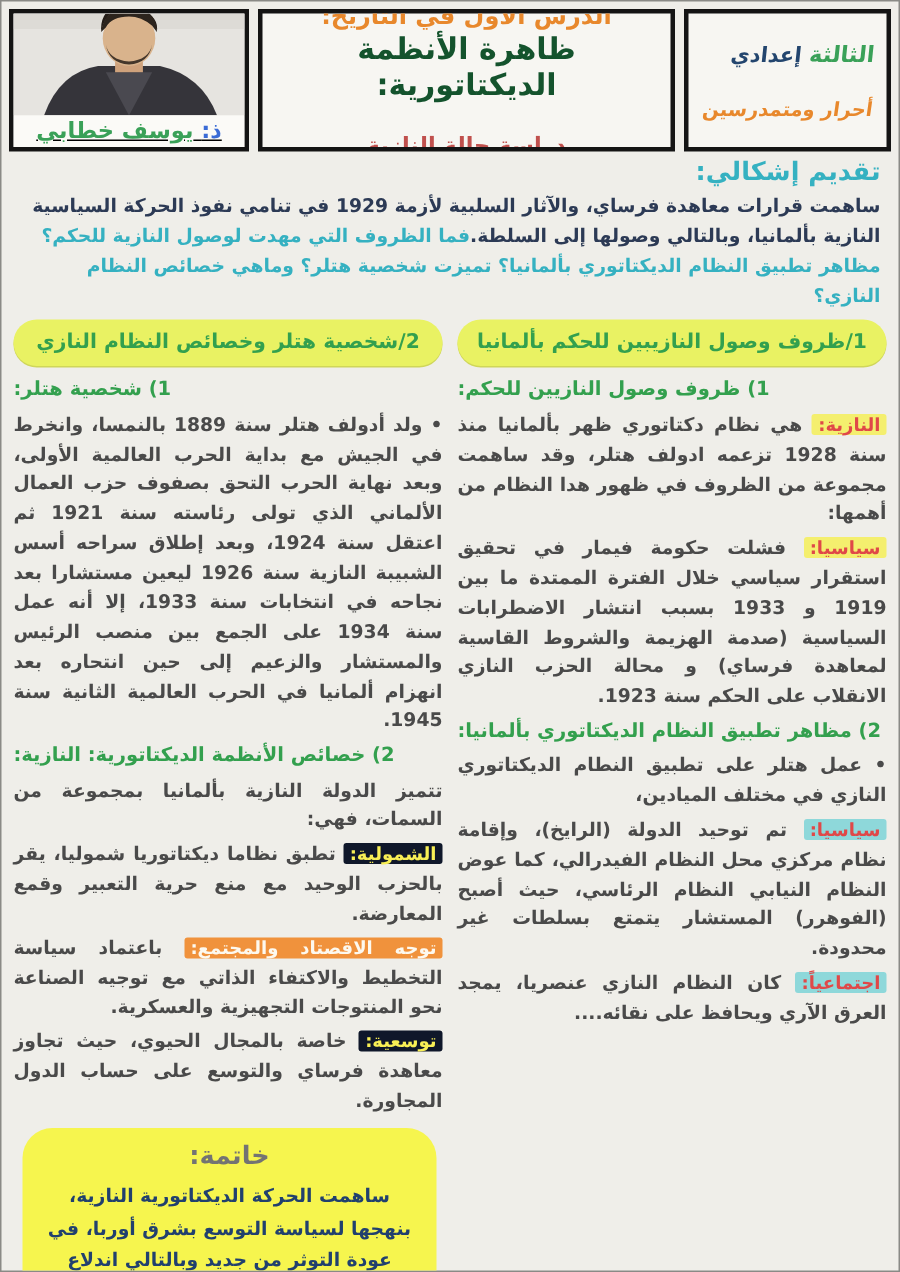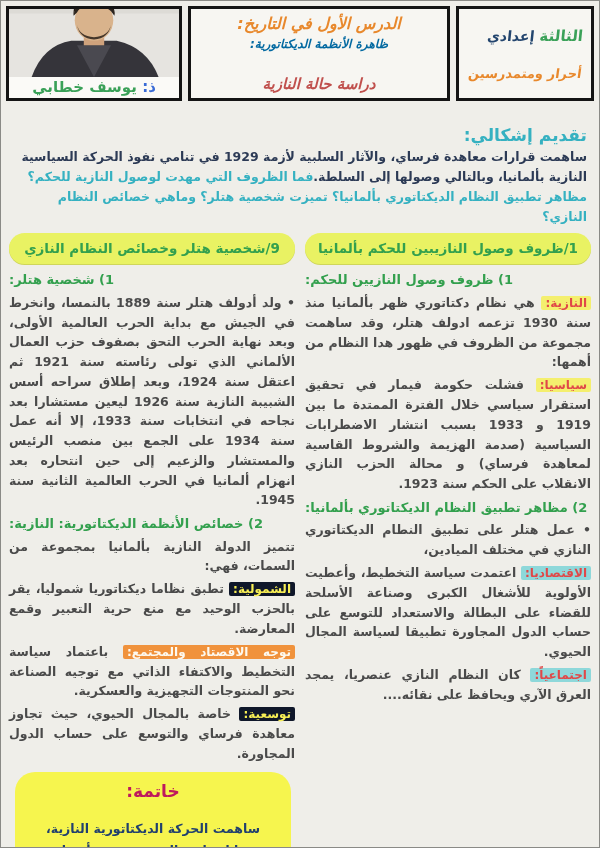--- a/index.html
+++ b/index.html
@@ -11,32 +11,32 @@
     border:1px solid #8a8a86;
   }
   
   .header { display:flex; gap:6px; padding:5px 5px 2px 5px; height:102px; }
   .hbox { background:#f7f6f2; border:3px solid #141414; height:95px; overflow:hidden; }
   .class-box { width:138px; padding:6px 8px; display:flex; flex-direction:column; justify-content:space-around; }
   .class-l1 { text-align:right; transform:skewX(-6deg); }
   .class-l1 .green { color:#3aa158; font-weight:bold; font-size:15px; }
   .class-l1 .navy  { color:#23456e; font-weight:bold; font-size:14px; }
   .class-l2 { color:#e8882c; font-weight:bold; font-size:13px; transform:skewX(-8deg); text-align:center; }
-  .title-box { flex:1; padding:5px 14px; display:flex; flex-direction:column; justify-content:space-between; text-align:center;font-style:italic; }
+  .title-box { flex:1; padding:5px 14px; display:flex; flex-direction:column; justify-content:center; text-align:center; }
   .title-l1 { color:#e8882c; font-weight:bold; font-size:16px; }
-  .title-l2 { color:#0369a1; font-weight:bold; font-size:12px; }
+  .title-l2 { color:#14532d; font-weight:bold; font-size:20px; }
   .title-l3 { color:#c0504d; font-weight:bold; font-size:15px;margin-top:20px; }
-  .teacher-box { width:176px; display:flex; flex-direction:column; }
+  .teacher-box { width:160px; display:flex; flex-direction:column;text-decoration:underline; }
   .photo-wrap { flex:1; background:#e9e7e3; display:flex; align-items:flex-end; justify-content:center; overflow:hidden; }
   .photo-wrap svg { width:100%; height:100%; display:block; }
   .teacher-name { background:#fbfaf7; text-align:center; font-weight:bold; font-size:15px; padding:1px 0 2px; }
   .teacher-name .t-blue { color:#3a6bd6; }
   .teacher-name .t-green { color:#3aa158; }
   
-  .intro { padding:2px 12px 2px 10px;margin-top:20px; }
+  .intro { padding:2px 12px 2px 10px; }
   .intro-title { color:#35b1c1; font-weight:bold; font-size:17px; text-align:right; margin-bottom:2px; }
   .intro-text { font-size:12.5px; font-weight:bold; color:#2c3a55; line-height:1.6; text-align:right; }
   .intro-text .q { color:#35b1c1; }
   
   .columns { display:flex; gap:10px; padding:2px 8px 0 8px; align-items:flex-start; }
   .col { flex:1; font-size:12.5px; font-weight:bold; color:#4a4a4a; text-align:justify; line-height:1.58; }
   .pill {
     background:#e9f263; color:#33a04e; border-radius:16px; text-align:center;
     font-size:13.5px; font-weight:bold; padding:5px 6px; margin:2px 0 6px 0;
     box-shadow:0 1px 0 #cfd65a;
@@ -46,21 +46,21 @@
   .lbl { padding:0 4px; border-radius:2px; font-size:12px; white-space:nowrap; }
   .lbl-yellow { background:#f4ef6e; color:#e04848; }
   .lbl-cyan   { background:#8ed8da; color:#e04848; }
   .lbl-orange { background:#0f172a; color:#f8ef55; }
   .lbl-orange-w { background:#f0923c; color:#fdf9ef; }
   
   .conclusion {
     background:#f6f54e; border-radius:20px; margin:8px 4px 6px 6px;
     padding:6px 12px 8px; text-align:center;
   }
-  .conclusion-title { color:#be185d; font-size:17px; font-weight:bold; margin-bottom:14px; }
+  .conclusion-title { color:#737373; font-size:17px; font-weight:bold; margin-bottom:2px; }
   .conclusion-text { color:#21406e; font-size:12.5px; font-weight:bold; line-height:1.7; }
 </style>
 </head>
 <body>
 
 <div class="page">
 
   <div class="header">
 
     <div class="hbox class-box">
@@ -108,36 +108,36 @@
     <p class="intro-text"><span>ساهمت قرارات معاهدة فرساي، والآثار السلبية لأزمة 1929 في تنامي نفوذ الحركة السياسية النازية بألمانيا، وبالتالي وصولها إلى السلطة.</span><span class="q">فما الظروف التي مهدت لوصول النازية للحكم؟ مظاهر تطبيق النظام الديكتاتوري بألمانيا؟ تميزت شخصية هتلر؟ وماهي خصائص النظام النازي؟</span></p>
   </div>
 
   <div class="columns">
 
     <div class="col">
       <div class="pill">1/ظروف وصول النازيبين للحكم بألمانيا</div>
 
       <div class="green-h">1) ظروف وصول النازيين للحكم:</div>
 
-      <p><span class="lbl lbl-yellow">النازية:</span> <span>هي نظام دكتاتوري ظهر بألمانيا منذ سنة 1930 تزعمه ادولف هتلر، وقد ساهمت مجموعة من الظروف في ظهور هدا النظام من أهمها:</span></p>
+      <p><span class="lbl lbl-yellow">النازية:</span> <span>هي نظام دكتاتوري ظهر بألمانيا منذ سنة 1928 تزعمه ادولف هتلر، وقد ساهمت مجموعة من الظروف في ظهور هدا النظام من أهمها:</span></p>
 
       <p><span class="lbl lbl-yellow">سياسيا:</span> <span>فشلت حكومة فيمار في تحقيق استقرار سياسي خلال الفترة الممتدة ما بين 1919 و 1933 بسبب انتشار الاضطرابات السياسية (صدمة الهزيمة والشروط القاسية لمعاهدة فرساي) و محالة الحزب النازي الانقلاب على الحكم سنة 1923.</span></p>
 
 
       <div class="green-h">2) مظاهر تطبيق النظام الديكتاتوري بألمانيا:</div>
       <p>• عمل هتلر على تطبيق النطام الديكتاتوري النازي في مختلف الميادين،</p>
 
+      <p><span class="lbl lbl-cyan">سياسيا:</span> <span>تم توحيد الدولة (الرايخ)، وإقامة نظام مركزي محل النظام الفيدرالي، كما عوض النظام النيابي النظام الرئاسي، حيث أصبح (الفوهرر) المستشار يتمتع بسلطات غير محدودة.</span></p>
 
-      <p><span class="lbl lbl-cyan">الاقتصاديا:</span> <span>اعتمدت سياسة التخطيط، وأعطيت الأولوية للأشغال الكبرى وصناعة الأسلحة للقضاء على البطالة والاستعداد للتوسع على حساب الدول المجاورة تطبيقا لسياسة المجال الحيوي.</span></p>
 
       <p><span class="lbl lbl-cyan">اجتماعياً:</span> <span>كان النظام النازي عنصريا، يمجد العرق الآري ويحافظ على نقائه....</span></p>
     </div>
 
     <div class="col">
-      <div class="pill">9/شخصية هتلر وخصائص النظام النازي</div>
+      <div class="pill">2/شخصية هتلر وخصائص النظام النازي</div>
 
       <div class="green-h">1) شخصية هتلر:</div>
       <p>• ولد أدولف هتلر سنة 1889 بالنمسا، وانخرط في الجيش مع بداية الحرب العالمية الأولى، وبعد نهاية الحرب التحق بصفوف حزب العمال الألماني الذي تولى رئاسته سنة 1921 ثم اعتقل سنة 1924، وبعد إطلاق سراحه أسس الشبيبة النازية سنة 1926 ليعين مستشارا بعد نجاحه في انتخابات سنة 1933، إلا أنه عمل سنة 1934 على الجمع بين منصب الرئيس والمستشار والزعيم إلى حين انتحاره بعد انهزام ألمانيا في الحرب العالمية الثانية سنة 1945.</p>
 
       <div class="green-h">2) خصائص الأنظمة الديكتاتورية: النازية:</div>
       <p>تتميز الدولة النازية بألمانيا بمجموعة من السمات، فهي:</p>
 
       <p><span class="lbl lbl-orange">الشمولية:</span> <span>تطبق نظاما ديكتاتوريا شموليا، يقر بالحزب الوحيد مع منع حرية التعبير وقمع المعارضة.</span></p>
 
 

